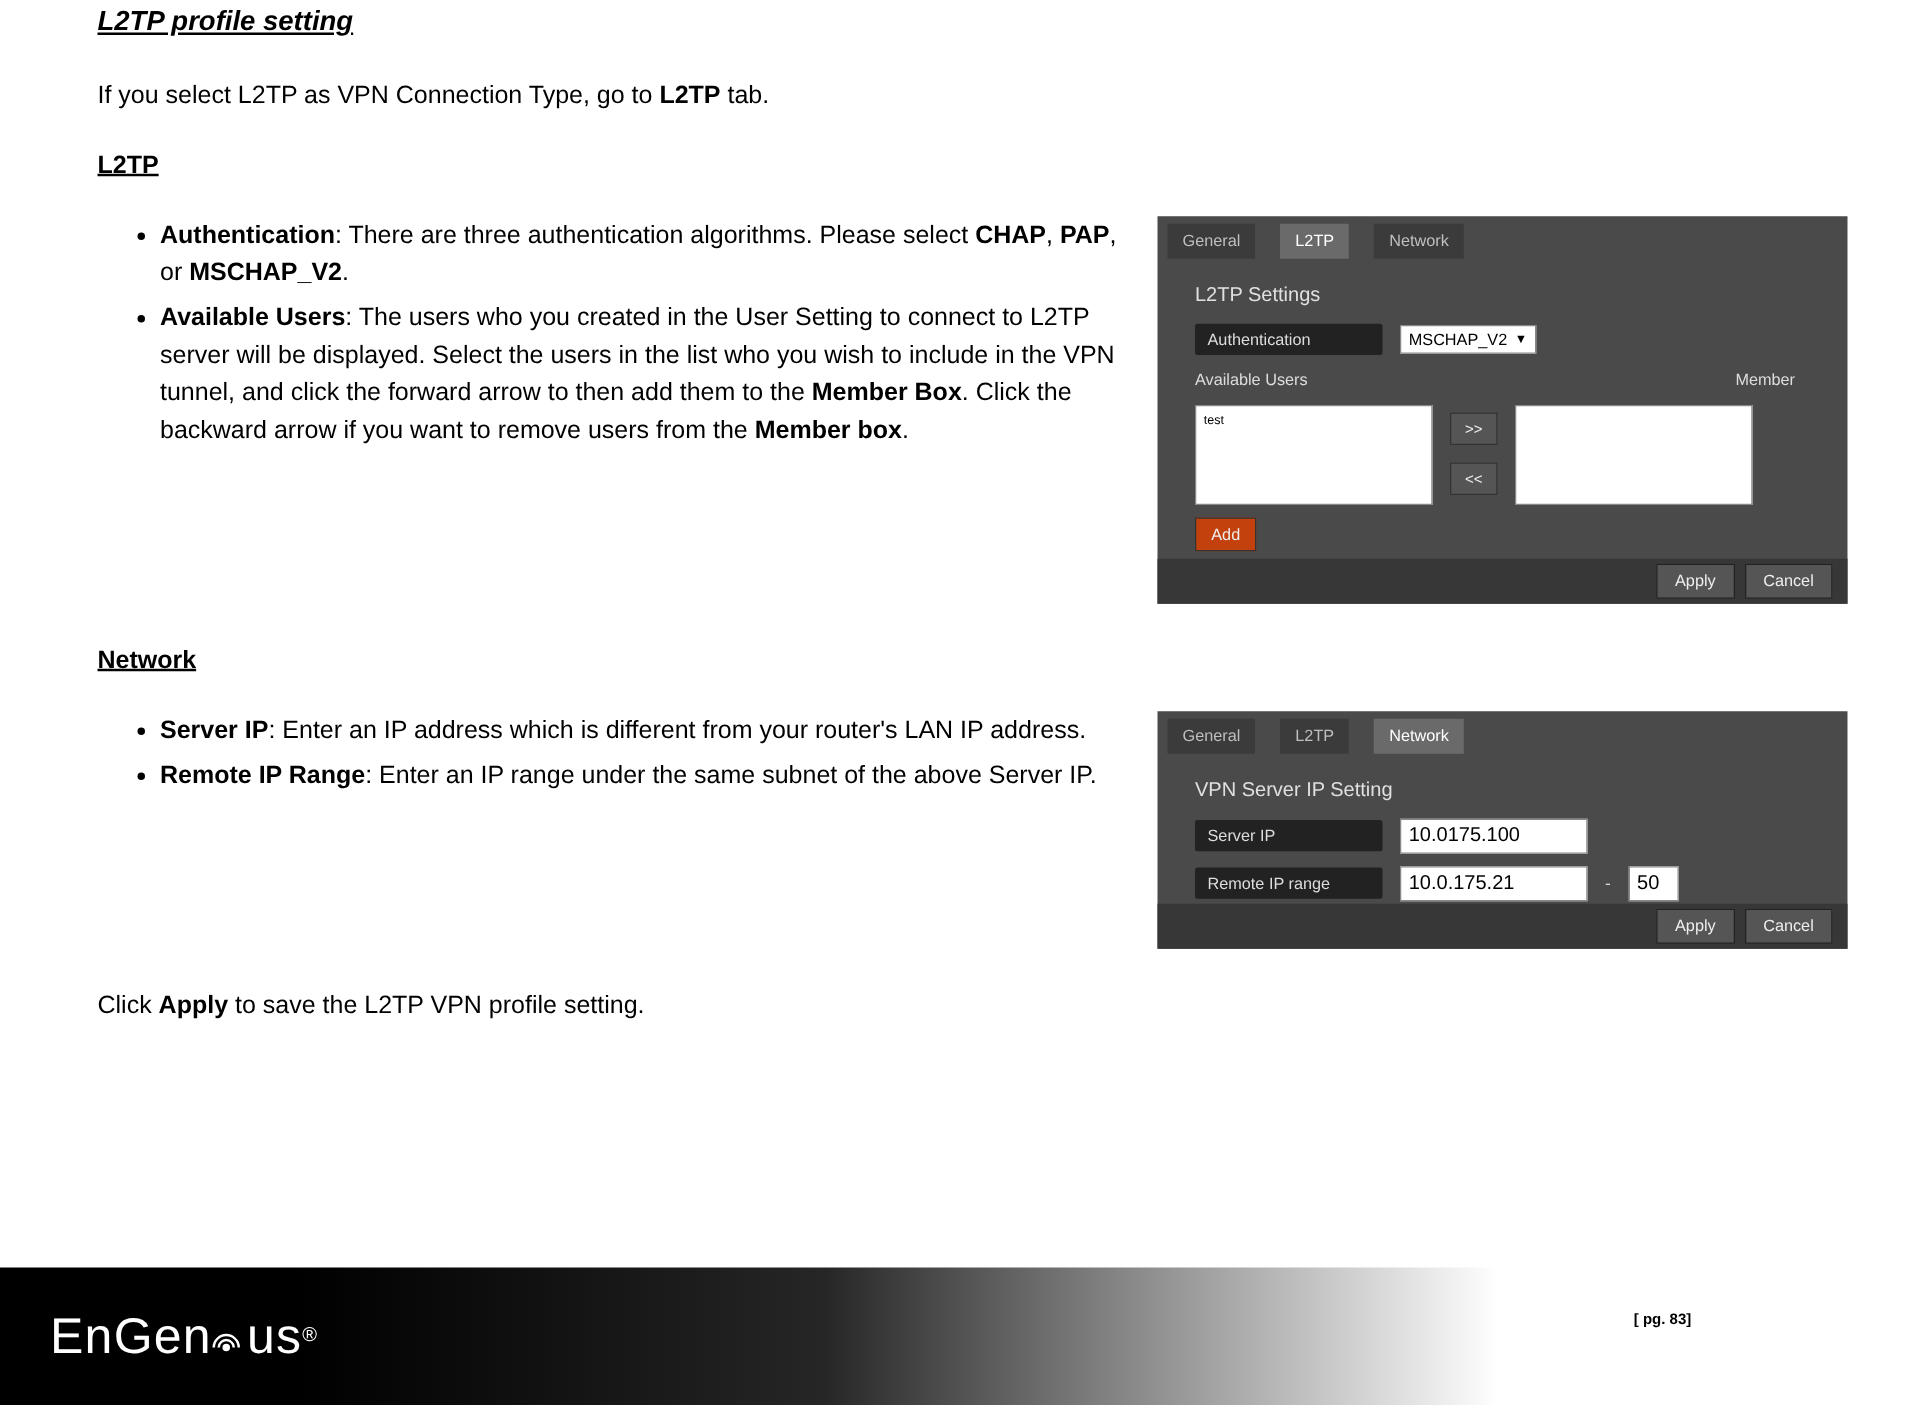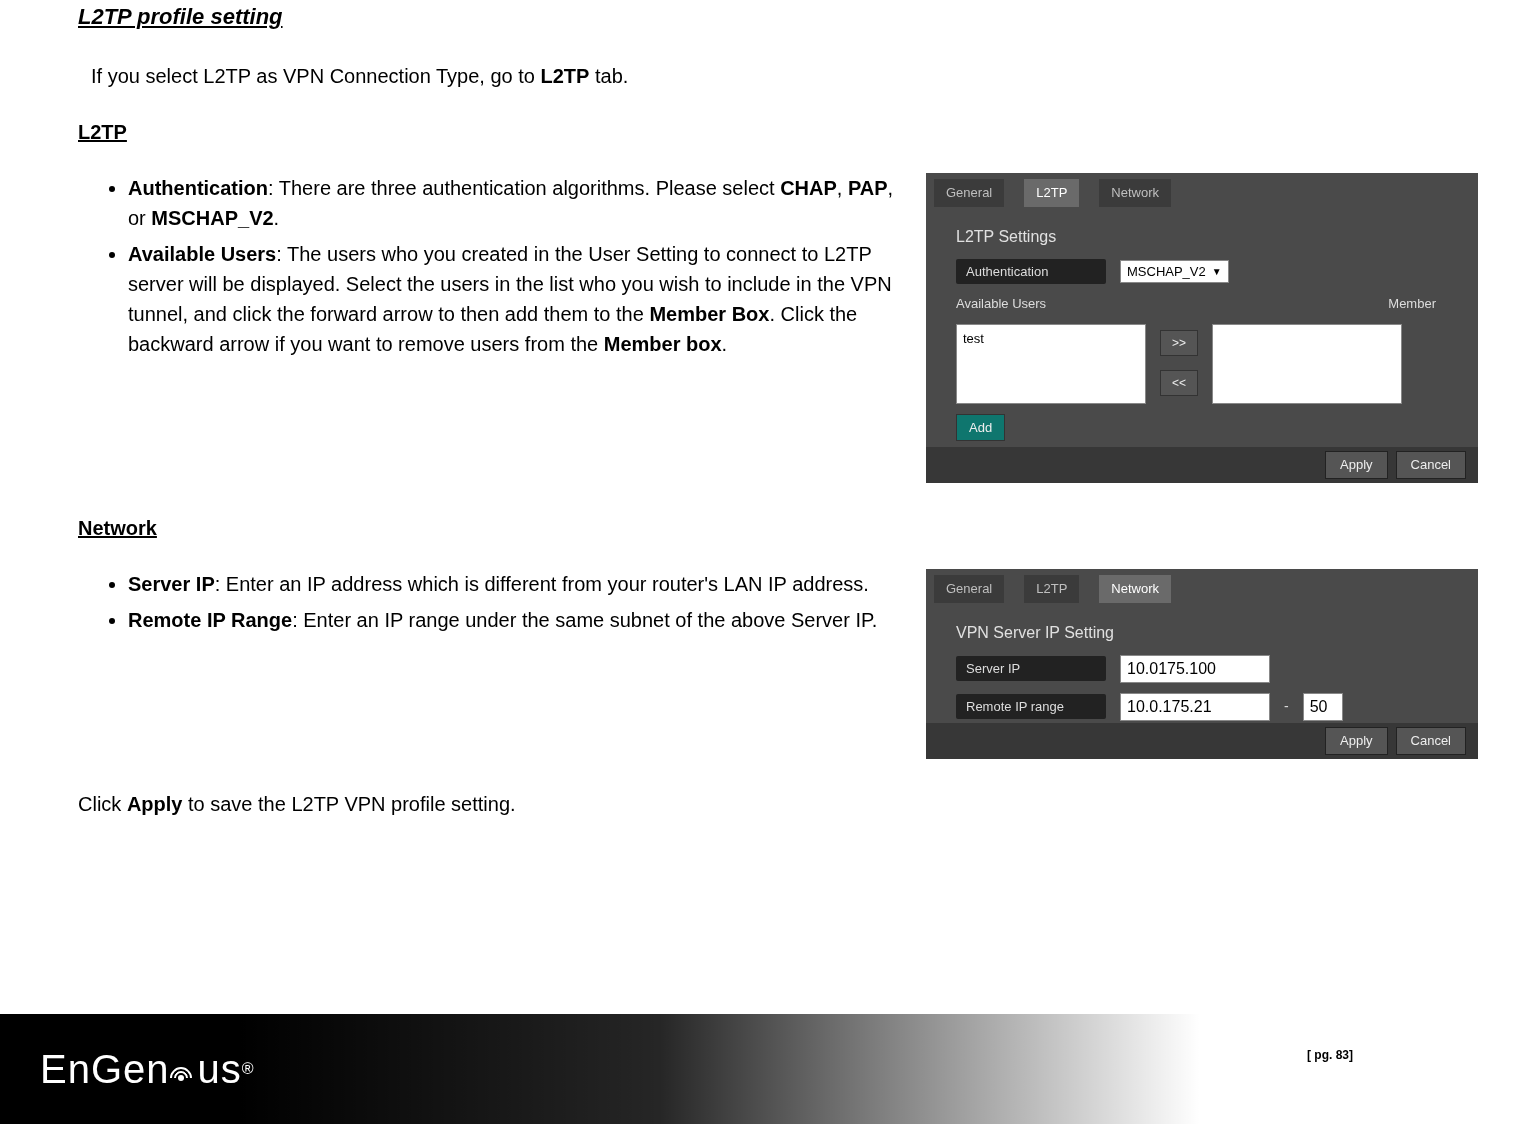--- a/index.html
+++ b/index.html
@@ -1,21 +1,21 @@
 <!DOCTYPE html>
 <html><head>
 <meta charset="utf-8">
 <style>
   * { box-sizing: border-box; margin: 0; padding: 0; }
   html, body { width: 1533px; height: 1124px; font-family: "Segoe UI", Tahoma, sans-serif; background: #fff; color: #000; font-size: 20px; line-height: 1.5; }
   .page { position: relative; width: 1377px; height: 1124px; }
   .content { position: absolute; left: 78px; top: 0; width: 1400px; }
 
   .main-title { font-size: 22px; font-weight: 700; font-style: italic; text-decoration: underline; margin-bottom: 28px; }
-  .intro { margin-bottom: 26px; margin-left: 13px; }
+  .intro { margin-bottom: 26px; }
 
   .sub-heading { font-size: 20px; font-weight: 700; text-decoration: underline; margin-bottom: 26px; display: inline-block; }
 
   .two-col { display: flex; gap: 18px; align-items: flex-start; margin-bottom: 30px; }
   .text-col { flex: 0 0 830px; }
   .text-col ul { list-style: disc; padding-left: 50px; }
   .text-col li { margin-bottom: 6px; }
 
   .apply-note { margin-top: 30px; margin-bottom: 20px; }
 
@@ -31,25 +31,25 @@
   .panel-body { padding:18px 30px; }
   .panel-heading { font-size:16px; color:#e0e0e0; margin-bottom:10px; }
 
   .field-row { display:flex; align-items:center; gap:14px; margin-bottom:10px; }
   .field-label { background:#222; color:#ddd; padding:3px 10px; border-radius:2px; min-width:150px; font-size:13px; display:inline-block; }
   .field-label.plain { background:transparent; color:#ddd; min-width:auto; padding:0; }
   .dropdown { background:#fff; color:#000; border:1px solid #888; padding:1px 6px; font-size:13px; display:inline-flex; align-items:center; gap:6px; }
   .dropdown .caret { font-size:10px; }
 
   .lists { display:flex; align-items:flex-start; gap:14px; margin-top:4px; }
-  .listbox { background:#fff; color:#000; width:190px; height:80px; padding:4px 6px; font-size:13px; border:1px solid #888; }
+  .listbox { background:#fff; color:#000; width:190px; height:80px; padding:4px 6px; font-size:10px; border:1px solid #888; }
   .arrow-col { display:flex; flex-direction:column; gap:14px; margin-top:6px; }
   .arrow-btn { background:#555; color:#eee; width:38px; height:26px; display:flex; align-items:center; justify-content:center; font-size:12px; border:1px solid #333; }
 
-  .add-btn { background:#0f766e; color:#eee; padding:3px 12px; font-size:13px; display:inline-block; border:1px solid #333; margin-top:10px; }
+  .add-btn { background:#c2410c; color:#eee; padding:3px 12px; font-size:13px; display:inline-block; border:1px solid #333; margin-top:10px; }
 
   .bottom-bar { position:absolute; left:0; right:0; bottom:0; height:36px; background:#373737; display:flex; align-items:center; justify-content:flex-end; gap:8px; padding-right:12px; }
   .btn { background:#555; color:#eee; padding:3px 14px; font-size:13px; border:1px solid #222; }
 
   .input { background:#fff; color:#000; border:1px solid #888; padding:1px 6px; font-size:16px; min-width:150px; display:inline-block; }
   .input.small { min-width:40px; }
 
   
   .footer-band { position:absolute; left:0; bottom:0; width:1200px; height:110px; background: linear-gradient(90deg, #000 0%, #000 20%, rgba(0,0,0,0.85) 55%, rgba(0,0,0,0) 100%); display:flex; align-items:center; }
   .logo { color:#fff; font-size:40px; font-weight:400; margin-left:40px; display:flex; align-items:center; gap:0; letter-spacing:1px; }

